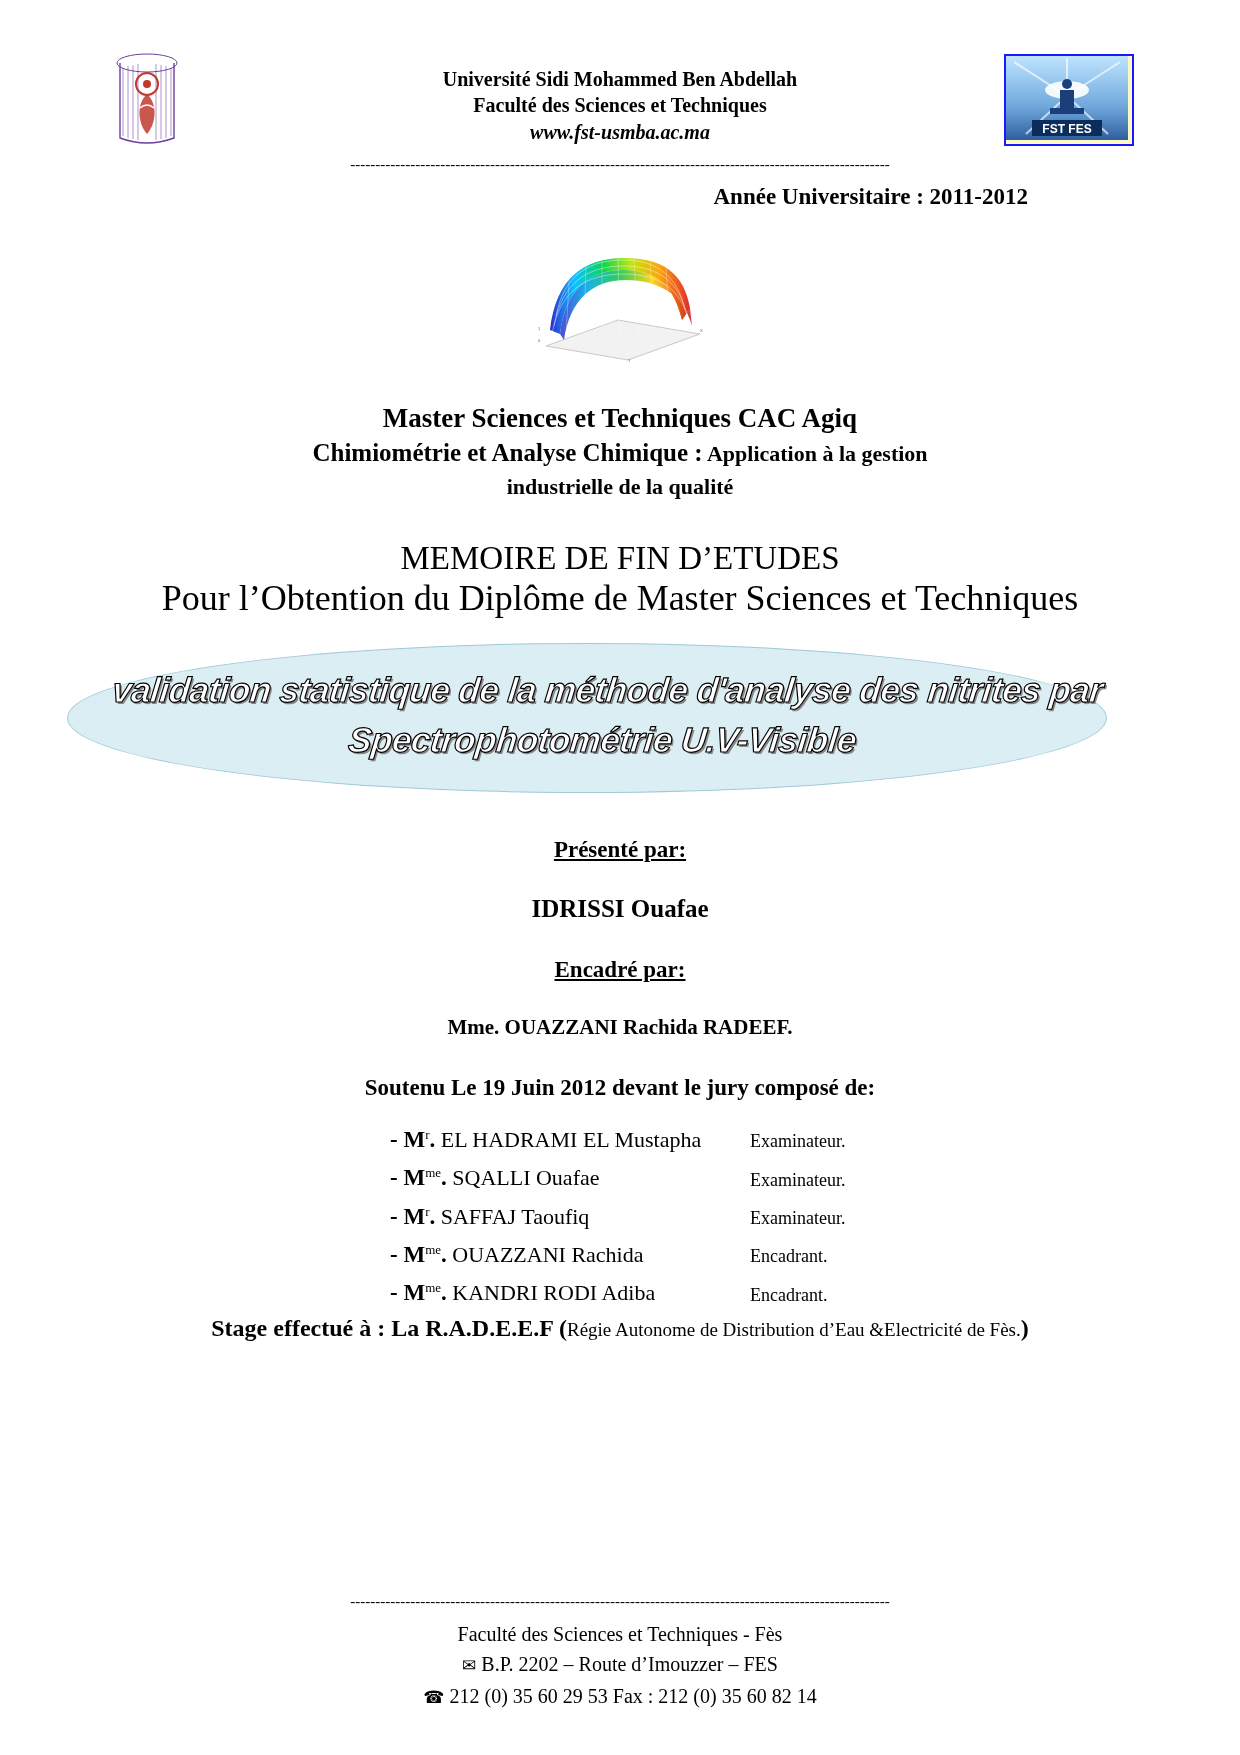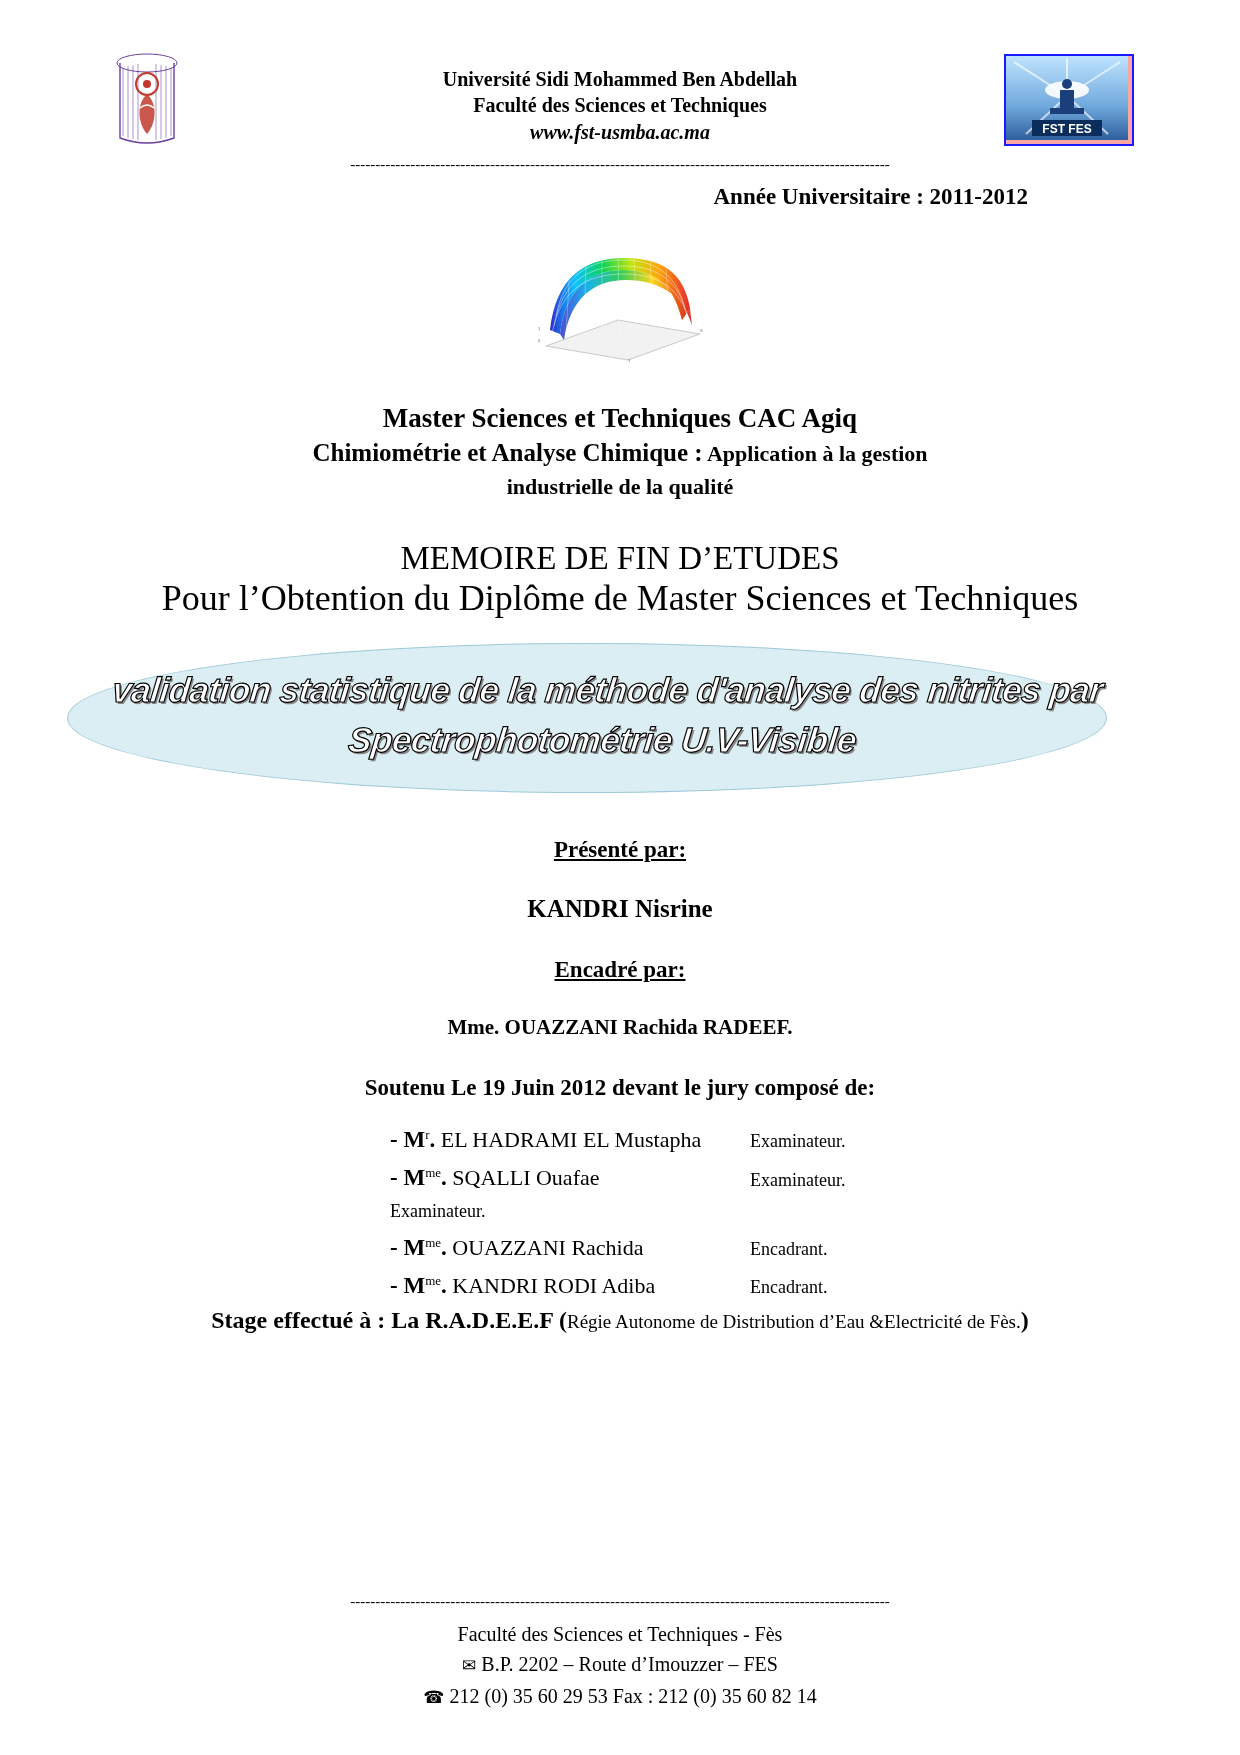--- a/index.html
+++ b/index.html
@@ -52,21 +52,21 @@
     width: 74px;
     height: 96px;
   }
   .logo-right {
     position: absolute;
     right: 6px;
     top: 14px;
     width: 126px;
     height: 88px;
     border: 2px solid #1a1aff;
-    background: #fca5a5;
+    background: #fef9c3;
     overflow: hidden;
   }
 
   .dashed-rule {
     margin-top: 6px;
     font-size: 15px;
     letter-spacing: 0px;
     color: #000;
     white-space: nowrap;
     overflow: hidden;
@@ -386,41 +386,42 @@
     <div class="ellipse"></div>
     <div class="ellipse-text">
       <div>validation statistique de la méthode d'analyse des nitrites par</div>
       <div>Spectrophotométrie U.V-Visible</div>
     </div>
   </div>
 
   <div class="centered-bold presente">
     <span class="underlined">Présenté par:</span>
   </div>
-  <div class="centered-bold author">KANDRI Nisrine</div>
+  <div class="centered-bold author">IDRISSI Ouafae</div>
   <div class="centered-bold encadre">
     <span class="underlined">Encadré par:</span>
   </div>
 
   <div class="supervisor-block">
     <div>Mme.  OUAZZANI Rachida      RADEEF.</div>
   </div>
 
   <div class="soutenu">Soutenu Le 19  Juin 2012  devant le jury composé de:</div>
 
   <ul class="jury">
     <li>
       <span class="name"><b>- M</b><sup>r</sup><b>.</b><span> EL HADRAMI EL Mustapha</span></span>
       <span class="role">Examinateur.</span>
     </li>
     <li>
       <span class="name"><b>- M</b><sup>me</sup><b>.</b><span> SQALLI Ouafae</span></span>
       <span class="role">Examinateur.</span>
     </li>
     <li>
+      <span class="name"><b>- M</b><sup>r</sup><b>.</b><span> SAFFAJ Taoufiq</span></span>
       <span class="role">Examinateur.</span>
     </li>
     <li>
       <span class="name"><b>- M</b><sup>me</sup><b>.</b><span> OUAZZANI Rachida</span></span>
       <span class="role">Encadrant.</span>
     </li>
     <li>
       <span class="name"><b>- M</b><sup>me</sup><b>.</b><span> KANDRI  RODI Adiba</span></span>
       <span class="role">Encadrant.</span>
     </li>

